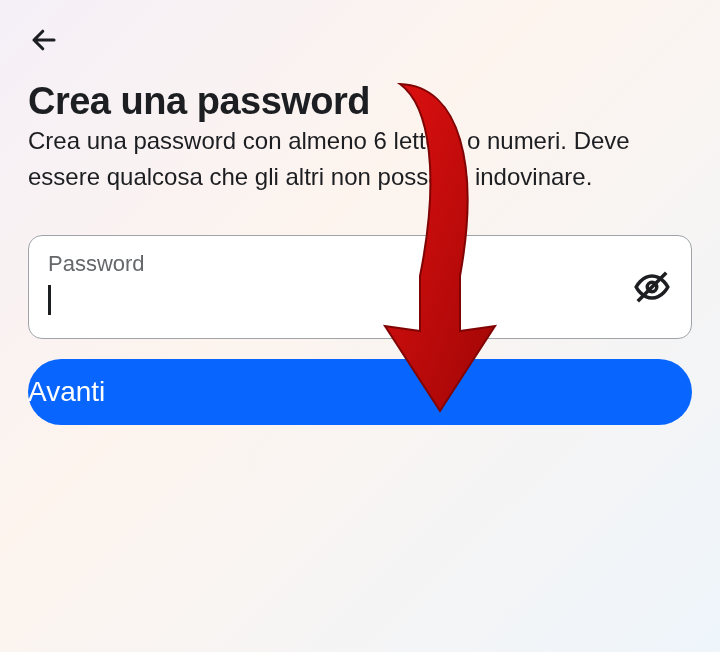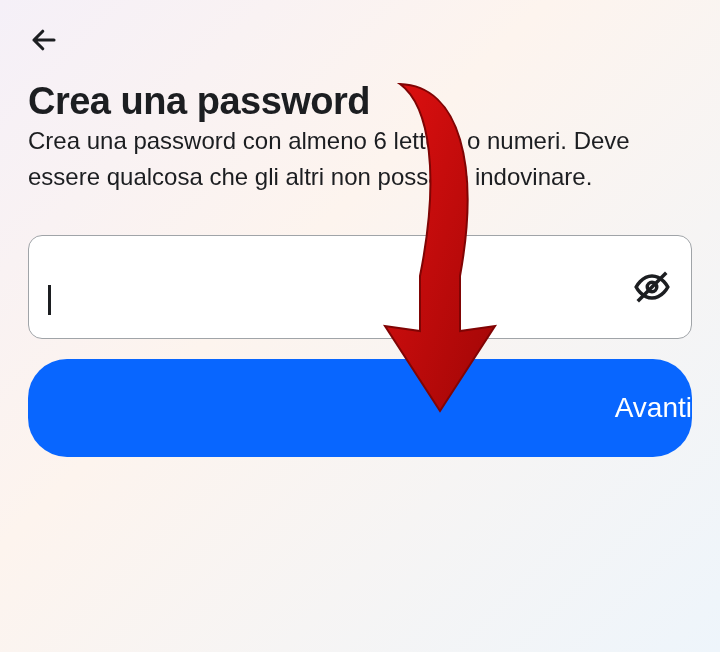--- a/index.html
+++ b/index.html
@@ -90,31 +90,31 @@
     }
     .eye-toggle svg {
       width: 38px;
       height: 38px;
       stroke: #1c1e21;
       stroke-width: 2.2;
       fill: none;
     }
     .next-button {
       width: 100%;
-      height: 98px;
+      height: 66px;
       background: #0866ff;
       border: none;
       border-radius: 39px;
       color: #ffffff;
       font-size: 28px;
       font-weight: 500;
       cursor: pointer;
       display: flex;
       align-items: center;
-      justify-content: flex-end;
+      justify-content: flex-start;
     }
     .arrow-overlay {
       position: absolute;
       top: 76px;
       left: 380px;
       width: 120px;
       height: 340px;
       pointer-events: none;
     }
   </style>
@@ -125,20 +125,21 @@
   <svg viewBox="0 0 24 24" fill="none">
     <path d="M20 12H4M4 12L11 5M4 12L11 19" stroke-linecap="round" stroke-linejoin="round"></path>
   </svg>
 </div>
 
 <h1 class="title">Crea una password</h1>
 
 <p class="description">Crea una password con almeno 6 lettere o numeri. Deve essere qualcosa che gli altri non possano indovinare.</p>
 
 <div class="input-wrapper">
+  <span class="password-label">Password</span>
   <input class="password-field" type="password" value="" style="">
   <div class="cursor"></div>
   <div class="eye-toggle">
     <svg viewBox="0 0 24 24">
       <path d="M2 12s3.5-7 10-7 10 7 10 7-3.5 7-10 7-10-7-10-7z"></path>
       <circle cx="12" cy="12" r="3"></circle>
       <line x1="3" y1="21" x2="21" y2="3"></line>
     </svg>
   </div>
 </div>

